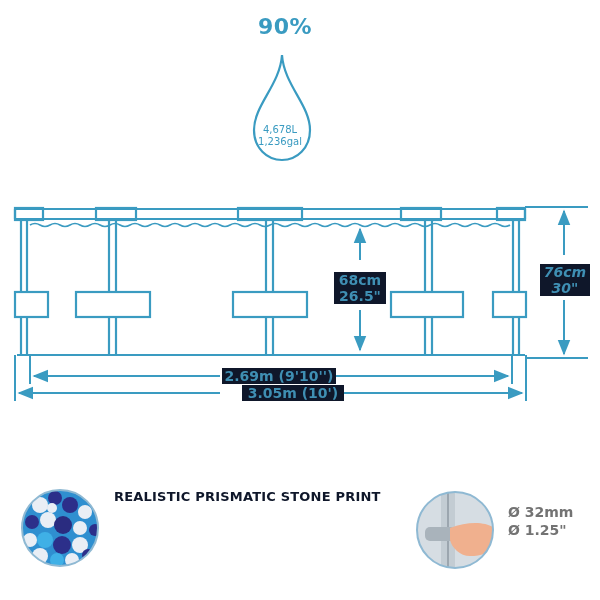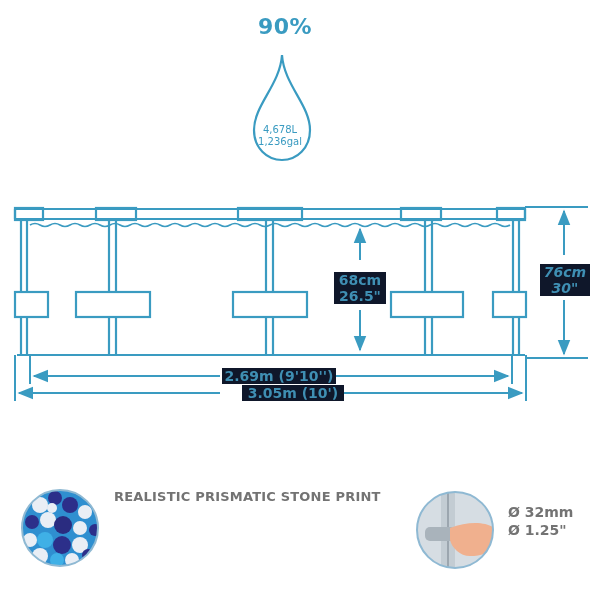--- a/index.html
+++ b/index.html
@@ -1,21 +1,21 @@
 <!DOCTYPE html>
 <html><head>
   <meta charset="utf-8">
   <style>
     html, body { margin: 0; padding: 0; background: #ffffff; }
     body { width: 600px; height: 600px; position: relative; overflow: hidden; font-family: "DejaVu Sans", sans-serif; }
     .abs { position: absolute; }
     .pct { left: 0; width: 570px; top: 14px; text-align: center; font-weight: bold; font-size: 22px; color: #3a9bc1; letter-spacing: 0.5px; }
     .drop-text { left: 250px; width: 60px; text-align: center; color: #3a9bc1; font-size: 10px; line-height: 12px; top: 124px; }
     .dimlabel { color: #3f8fb3; font-weight: bold; font-size: 14px; line-height: 16px; text-align: center; background: #0f172a; }
-    .stone-label { left: 114px; top: 489px; font-weight: bold; font-size: 13px; color: #737373; letter-spacing: 0.2px; font-family: "DejaVu Sans", sans-serif; }
+    .stone-label { left: 114px; top: 489px; font-weight: bold; font-size: 13px; color: #0f172a; letter-spacing: 0.2px; font-family: "DejaVu Sans", sans-serif; }
     .pipe-label { left: 508px; top: 503px; font-weight: bold; font-size: 14px; color: #737373; line-height: 18px; }
     svg { position: absolute; left: 0; top: 0; }
   </style>
 </head>
 <body>
 
 <svg width="600" height="600" viewBox="0 0 600 600">
   <defs>
     <marker id="arr" viewBox="0 0 10 10" refX="9" refY="5" markerWidth="8" markerHeight="8" orient="auto-start-reverse">
       <path d="M0,1 L10,5 L0,9 z" fill="#3a9bc1"></path>

